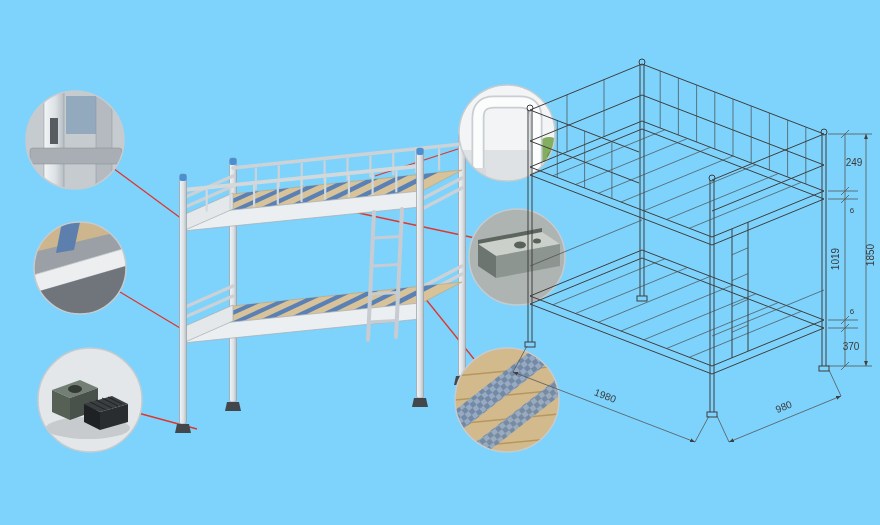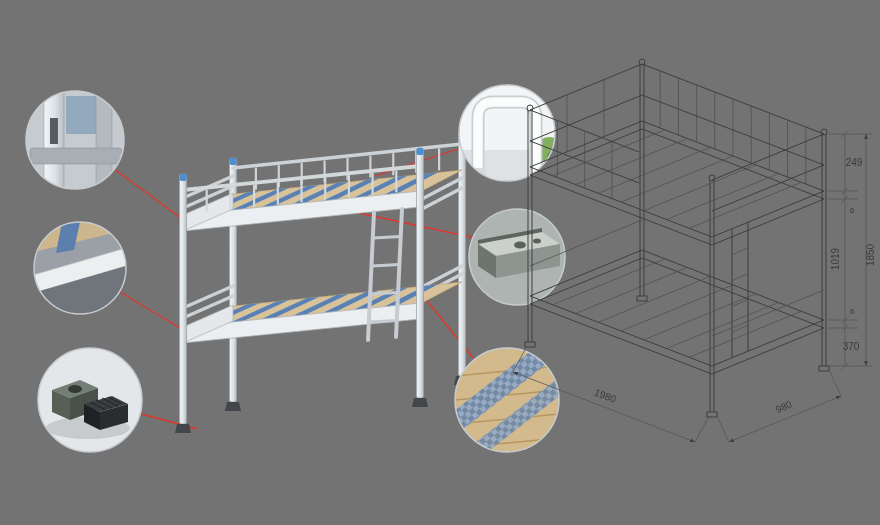--- a/index.html
+++ b/index.html
@@ -1,16 +1,16 @@
 <!DOCTYPE html>
 <html><head>
 <meta charset="utf-8">
 <style>
   html,body{margin:0;padding:0;background:#ffffff;}
-  .stage{position:relative;width:880px;height:525px;background:#737373;overflow:hidden;
+  .stage{position:relative;width:880px;height:525px;background:#7dd3fc;overflow:hidden;
          font-family:"Liberation Sans", sans-serif;}
   svg{display:block;}
   .dim{font:10px "Liberation Sans", sans-serif;fill:#3a3a3a;}
   .dim-small{font:8px "Liberation Sans", sans-serif;fill:#3a3a3a;}
   .ring{fill:none;stroke:#c6cbd0;stroke-width:1.5;}
   .tech{stroke:#3f3f3f;stroke-width:1;fill:none;}
   .tech-thin{stroke:#4a4a4a;stroke-width:.7;fill:none;}
   .dimline{stroke:#555;stroke-width:.8;fill:none;}
 </style>
 </head>

